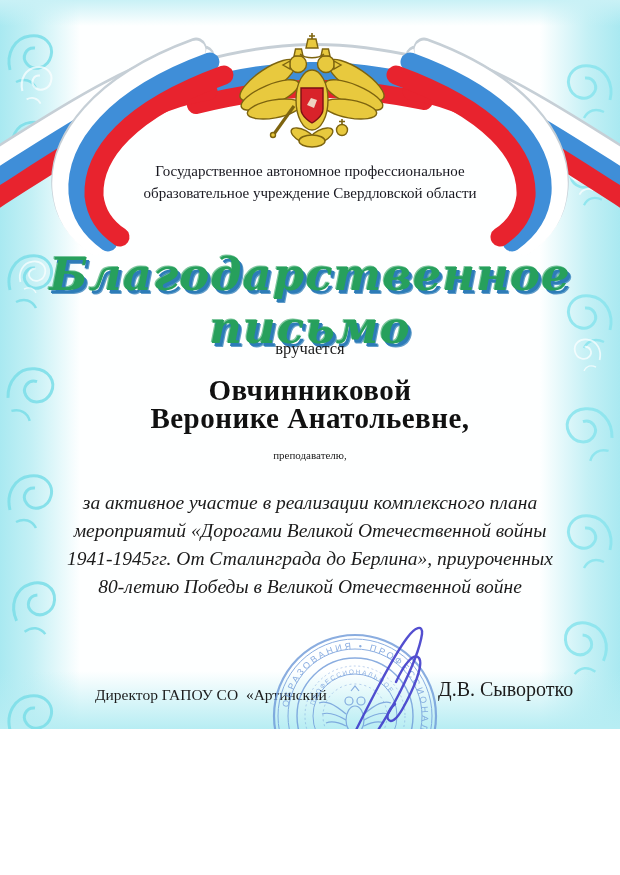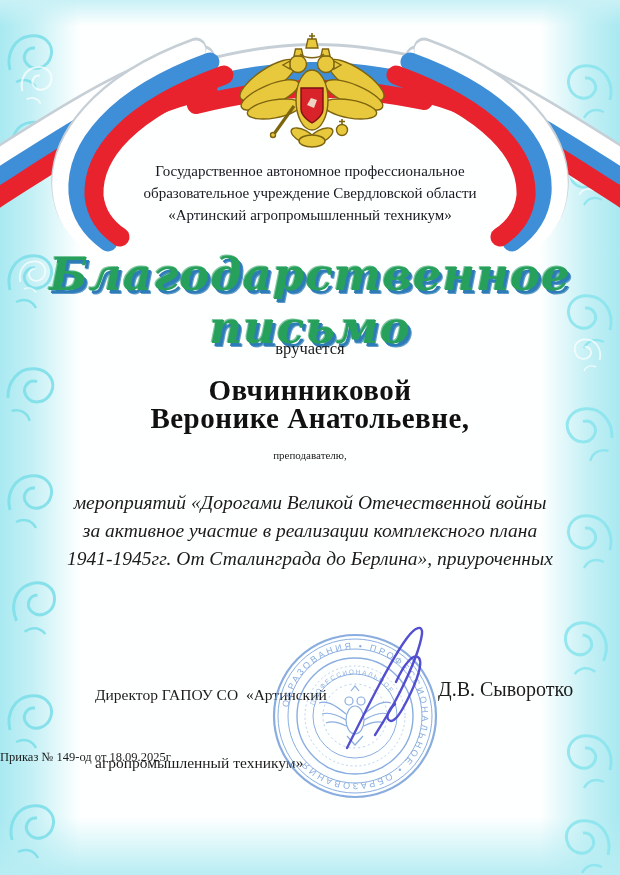--- a/index.html
+++ b/index.html
@@ -1,17 +1,17 @@
 <!DOCTYPE html>
 <html><head>
 <meta charset="utf-8">
 <style>
   html,body{margin:0;padding:0;background:#ffffff;}
   .page{
-    position:relative;width:620px;height:875px;overflow:hidden;
+    position:relative;width:620px;height:729px;overflow:hidden;
     background:#feffff;font-family:"Liberation Serif", serif;color:#1c1c1c;
   }
   .edge{position:absolute;pointer-events:none;}
   .edge-left{left:0;top:0;bottom:0;width:80px;
     background:linear-gradient(to right,#a9e9f1 0%,#c4f0f5 40%,rgba(255,255,255,0) 100%);}
   .edge-right{right:0;top:0;bottom:0;width:80px;
     background:linear-gradient(to left,#a9e9f1 0%,#c4f0f5 40%,rgba(255,255,255,0) 100%);}
   .edge-top{left:0;right:0;top:0;height:26px;
     background:linear-gradient(to bottom,#c9f1f6 0%,rgba(255,255,255,0) 100%);}
   .edge-bottom{left:0;right:0;bottom:0;height:58px;
@@ -155,34 +155,34 @@
       <path d="M 30,120 v -5 M 27,117.5 h 6" fill="none" stroke-width="1.6"></path>
 
       <path d="M -11,84 h 22 v 21 c 0,8 -11,14 -11,14 c 0,0 -11,-6 -11,-14 z" fill="#d8232a" stroke="#7a1114"></path>
       <path d="M -5,101 l 4,-7 l 6,2 l -3,8 z" fill="#efe7d2" stroke="none" opacity="0.9"></path>
     </g>
   </svg>
 
   <div class="org">
     <div>Государственное автономное профессиональное</div>
     <div>образовательное учреждение Свердловской области</div>
-    <div>«Артинский агропромышленный техникум»</div>
   </div>
 
   <h1 class="title">Благодарственное письмо</h1>
 
   <div class="centered presented">вручается</div>
   <div class="centered surname">Овчинниковой</div>
   <div class="centered given">Веронике Анатольевне,</div>
   <div class="centered role">преподавателю,</div>
 
   <div class="centered body-text">
+    <div>за активное участие в реализации комплексного плана</div>
     <div>мероприятий «Дорогами Великой Отечественной войны</div>
-    <div>за активное участие в реализации комплексного плана</div>
     <div>1941-1945гг. От Сталинграда до Берлина», приуроченных</div>
+    <div>80-летию Победы в Великой Отечественной войне</div>
   </div>
 
   <div class="director">
     <div>Директор ГАПОУ СО  «Артинский</div>
     <div>агропромышленный техникум»</div>
   </div>
 
   <div class="signer">Д.В. Сыворотко</div>
 
   <div class="order">Приказ № 149-од от 18.09.2025г</div>

